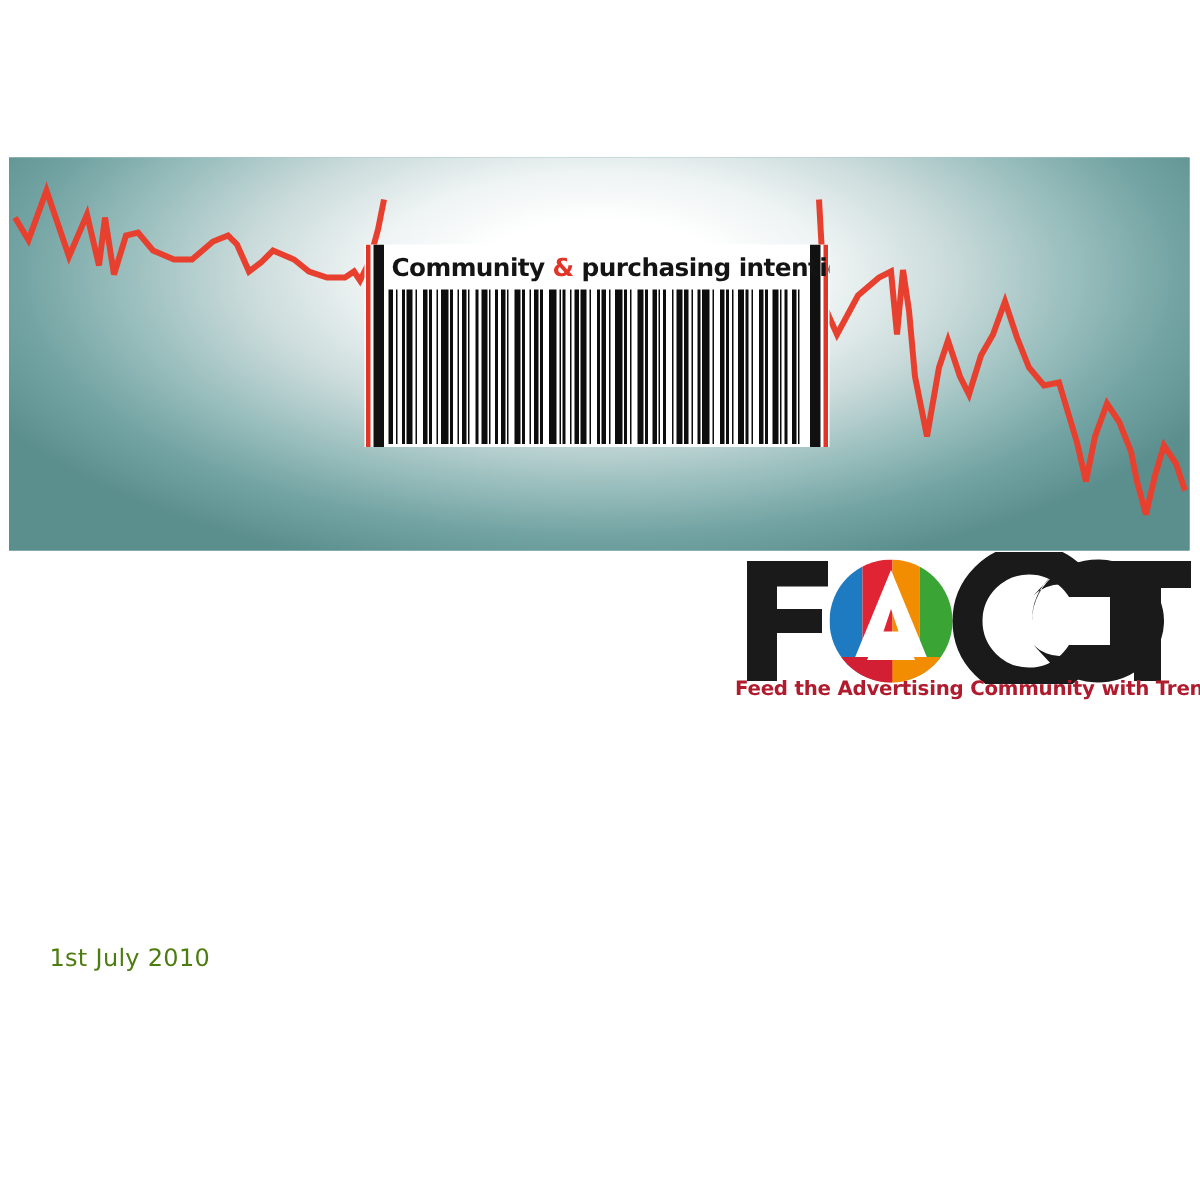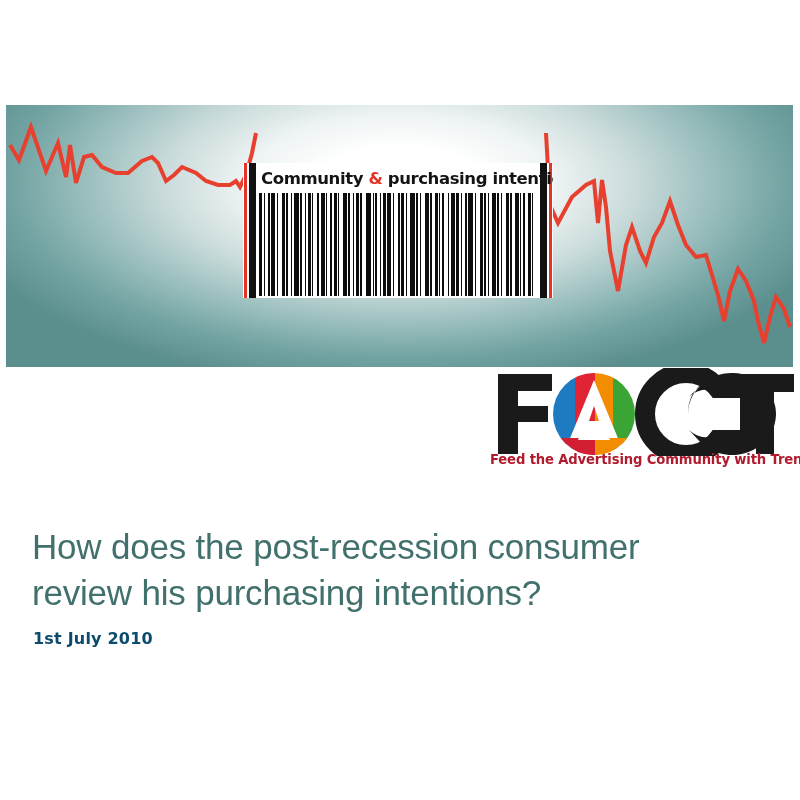--- a/index.html
+++ b/index.html
@@ -157,23 +157,22 @@
     letter-spacing: -0.2px;
   }
   #title .tl { display: block; }
 
   #date {
     position: absolute;
     left: 33px;
     top: 629px;
     font-family: "DejaVu Sans", sans-serif;
     font-size: 16px;
-    color: #0c4a6e;
+    color: #4d7c0f;
     letter-spacing: 0.2px;
-    font-weight: bold;
   }
 </style>
 </head>
 <body>
 
 <div id="slide">
 
   <div id="hero">
     <svg id="hero-svg" viewBox="0 0 787 262" preserveAspectRatio="none">
 
@@ -293,20 +292,16 @@
       <path fill="#1a1a1a" d="M198 46 a44 41 0 1 1 14 30 l-13 -14 a26 24 0 1 0 0 -33 l13 -14 A44 41 0 0 0 198 46 Z"></path>
       <circle cx="196" cy="46" r="41" fill="none" stroke="#1a1a1a" stroke-width="20"></circle>
       <rect x="208" y="30" width="42" height="32" fill="#ffffff"></rect>
 
       <path fill="#1a1a1a" d="M246 6 H304 V24 H284 V86 H266 V24 H246 Z"></path>
     </svg>
 
     <div id="fact-tagline">Feed the Advertising Community with Trends</div>
   </div>
 
-  <div id="title">
-    <span class="tl">How does the post-recession consumer</span>
-    <span class="tl">review his purchasing intentions?</span>
-  </div>
 
   <div id="date">1st July 2010</div>
 
 </div>
 
 </body></html>

